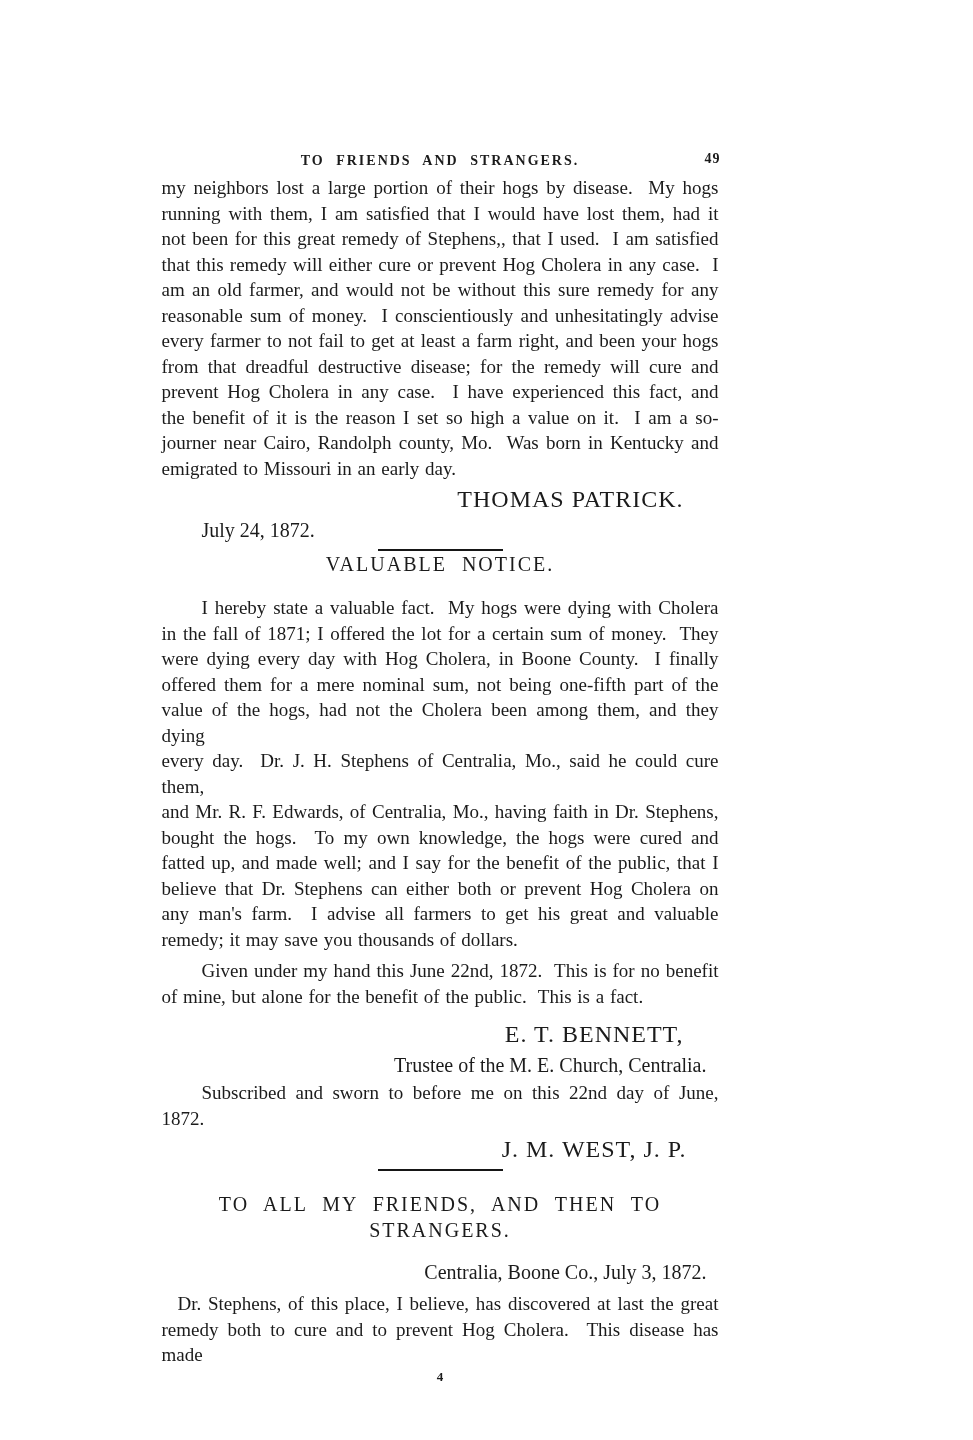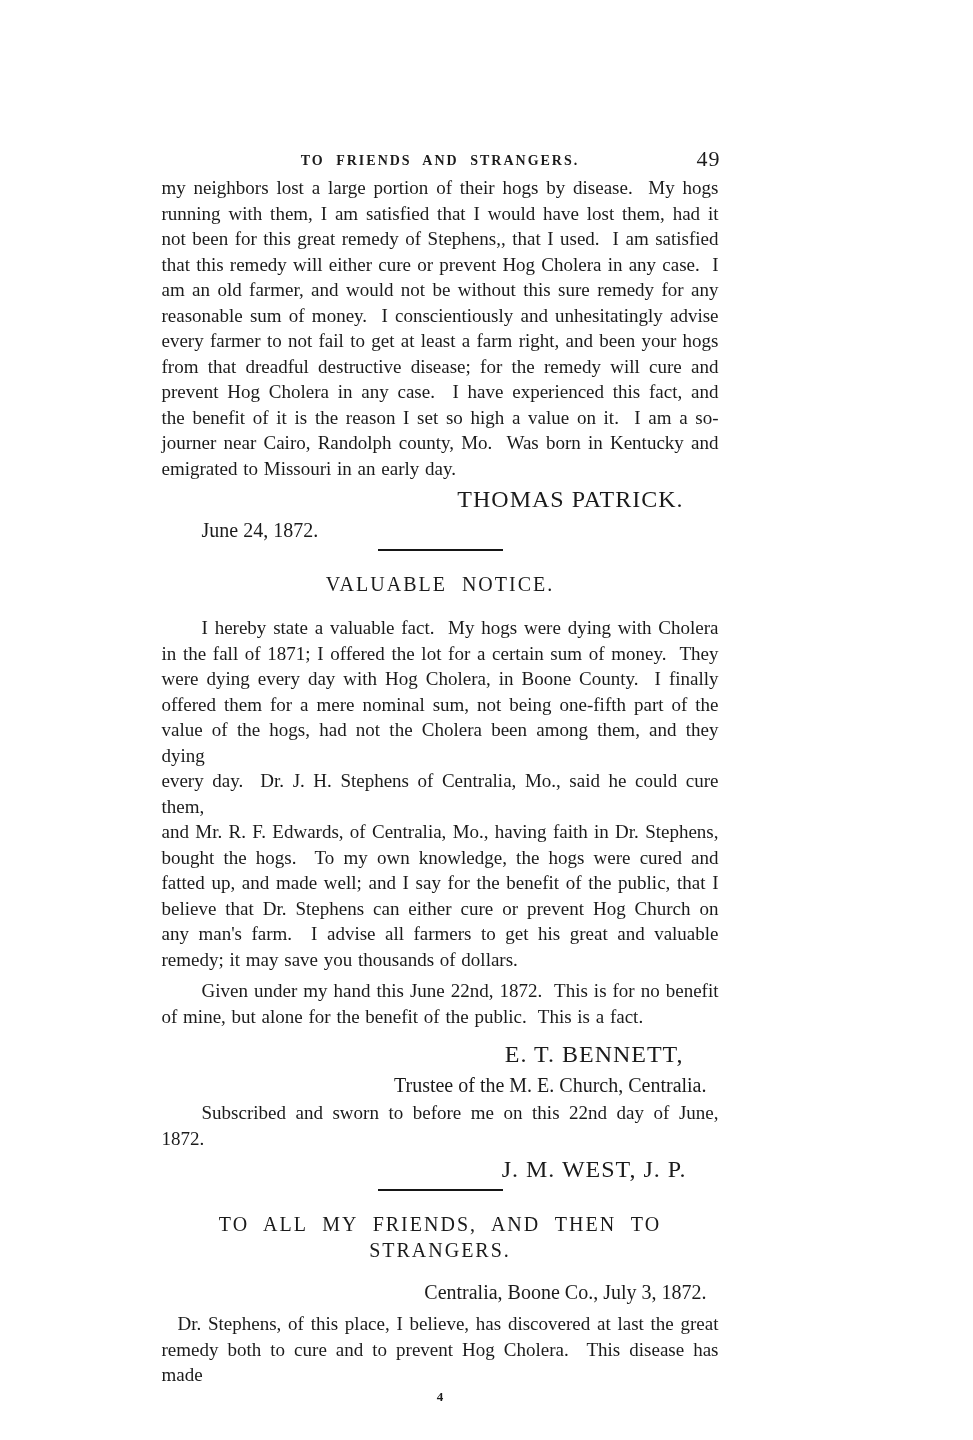--- a/index.html
+++ b/index.html
@@ -27,22 +27,22 @@
     font-size: 14px;
     font-weight: bold;
     letter-spacing: 2px;
     word-spacing: 6px;
     line-height: 22px;
   }
   .pagenum {
     position: absolute;
     right: -2px;
     top: -2px;
-    font-size: 22px;
-    font-weight: normal;
+    font-size: 14px;
+    font-weight: bold;
     letter-spacing: 1px;
   }
   
   .para { font-size: 19px; line-height: 25.5px; word-spacing: 1px; }
   .para .ln { text-align: justify; text-align-last: justify; white-space: normal; }
   .para .ln:last-child { text-align-last: left; }
   .ind-40 .ln:first-child { text-indent: 40px; }
   .ind-16 .ln:first-child { text-indent: 16px; }
   .spread .ln { word-spacing: 4.5px; }
 
@@ -62,21 +62,20 @@
     text-indent: 40px;
   }
   .rule {
     margin: 6px auto 0 auto;
     width: 125px;
     height: 2px;
     background: #161616;
   }
   .rule2 { margin-top: 7px; }
   .sect-head {
-    margin-top: 20px;
     font-size: 20px;
     line-height: 26px;
     text-align: center;
     letter-spacing: 2px;
     word-spacing: 8px;
   }
   .p2 { margin-top: 18px; }
   .p3 { margin-top: 6px; }
   .sig-bennett { margin-top: 12px; padding-right: 35px; }
   .sig-title {
@@ -125,37 +124,37 @@
       <div class="ln">every farmer to not fail to get at least a farm right, and been your hogs</div>
       <div class="ln">from that dreadful destructive disease; for the remedy will cure and</div>
       <div class="ln">prevent Hog Cholera in any case.&nbsp; I have experienced this fact, and</div>
       <div class="ln">the benefit of it is the reason I set so high a value on it.&nbsp; I am a so-</div>
       <div class="ln">journer near Cairo, Randolph county, Mo.&nbsp; Was born in Kentucky and</div>
       <div class="ln">emigrated to Missouri in an early day.</div>
     </div>
 
   <div class="sig-right sig-patrick">THOMAS PATRICK.</div>
 
-  <div class="dateline-left">June 24, 1872.</div>
+  <div class="dateline-left">July 24, 1872.</div>
 
   <div class="rule"></div>
 
   <div class="sect-head">VALUABLE NOTICE.</div>
 
   <div class="para p2 ind-40">
       <div class="ln">I hereby state a valuable fact.&nbsp; My hogs were dying with Cholera</div>
       <div class="ln">in the fall of 1871; I offered the lot for a certain sum of money.&nbsp; They</div>
       <div class="ln">were dying every day with Hog Cholera, in Boone County.&nbsp; I finally</div>
       <div class="ln">offered them for a mere nominal sum, not being one-fifth part of the</div>
       <div class="ln">value of the hogs, had not the Cholera been among them, and they dying</div>
       <div class="ln">every day.&nbsp; Dr. J. H. Stephens of Centralia, Mo., said he could cure them,</div>
       <div class="ln">and Mr. R. F. Edwards, of Centralia, Mo., having faith in Dr. Stephens,</div>
       <div class="ln">bought the hogs.&nbsp; To my own knowledge, the hogs were cured and</div>
       <div class="ln">fatted up, and made well; and I say for the benefit of the public, that I</div>
-      <div class="ln">believe that Dr. Stephens can either cure or prevent Hog Church on</div>
+      <div class="ln">believe that Dr. Stephens can either both or prevent Hog Cholera on</div>
       <div class="ln">any man's farm.&nbsp; I advise all farmers to get his great and valuable</div>
       <div class="ln">remedy; it may save you thousands of dollars.</div>
     </div>
 
   <div class="para p3 ind-40">
       <div class="ln">Given under my hand this June 22nd, 1872.&nbsp; This is for no benefit</div>
       <div class="ln">of mine, but alone for the benefit of the public.&nbsp; This is a fact.</div>
     </div>
 
   <div class="sig-right sig-bennett">E. T. BENNETT,</div>

